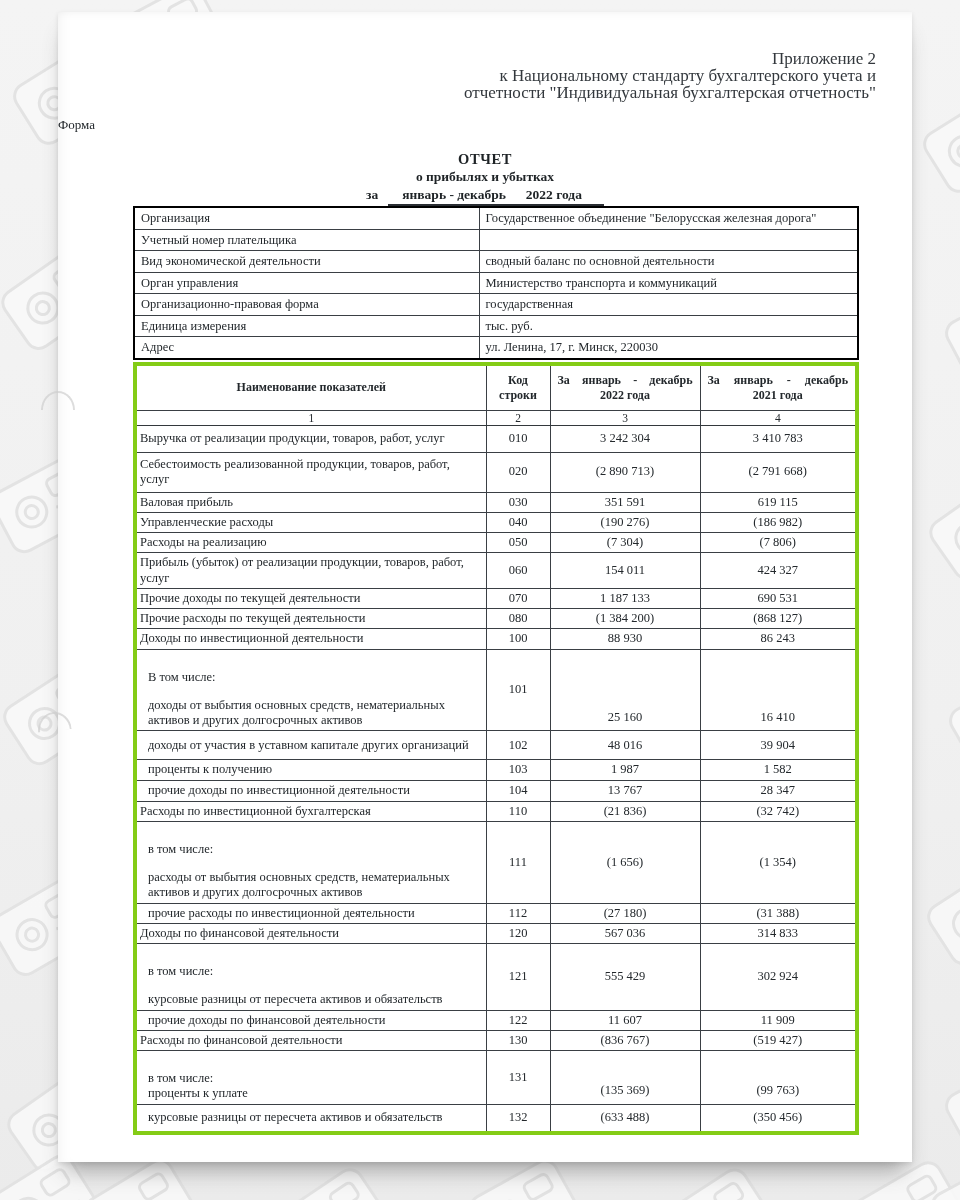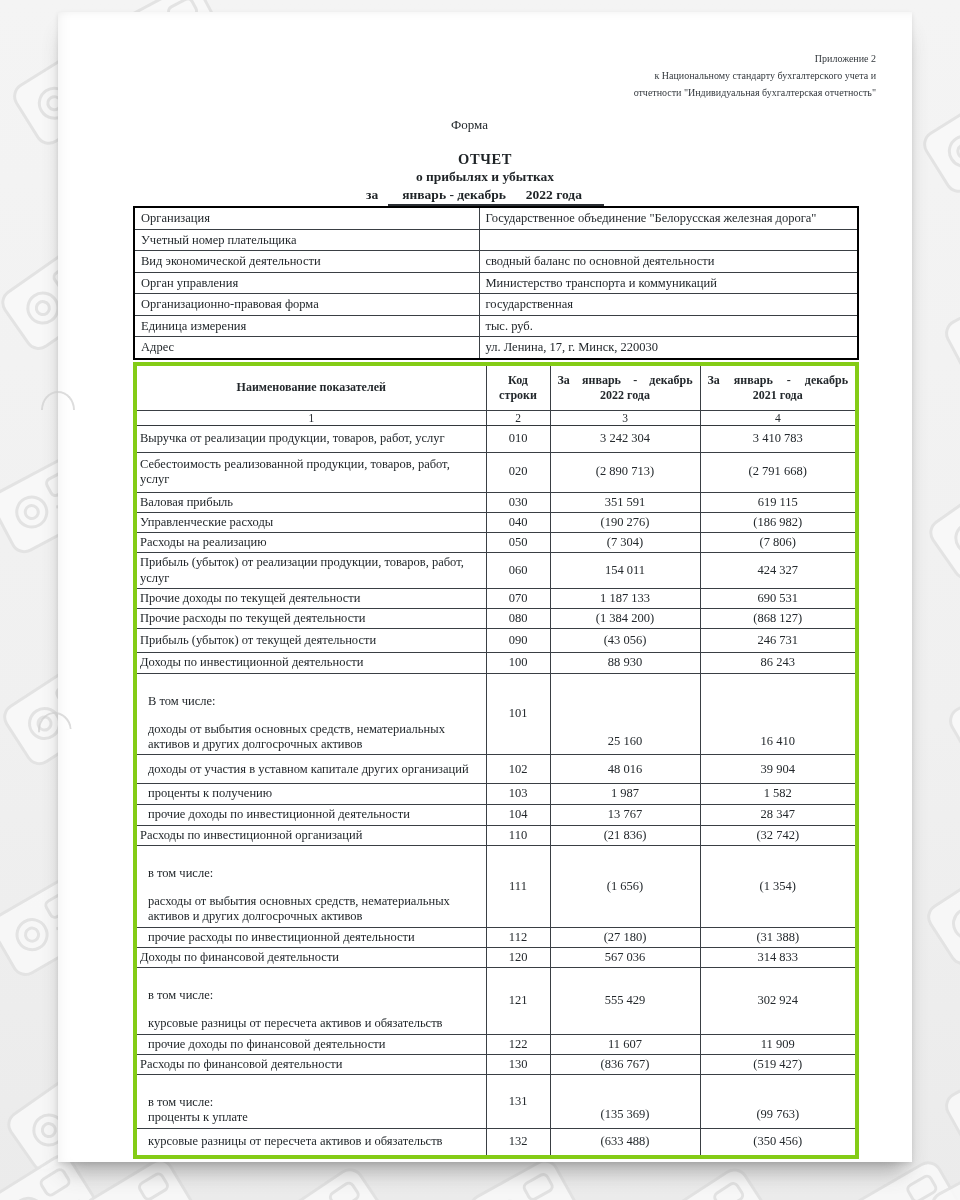--- a/index.html
+++ b/index.html
@@ -14,22 +14,22 @@
   
   .page{
     position:absolute;left:58px;top:12px;width:854px;height:1150px;z-index:2;
     background:#fff;
     box-shadow:0 16px 20px -8px rgba(80,80,80,.45),0 2px 5px rgba(0,0,0,.10),
                inset 10px 0 18px -14px rgba(0,0,0,.10), inset 0 8px 14px -12px rgba(0,0,0,.10);
   }
   .page-inner{position:relative;height:100%}
   .content{padding:0 55px 0 75px}
   
-  .appendix{margin:0;padding:38px 36px 0 0;text-align:right;font-size:10px;line-height:17px;color:#33383d}
-  .form-label{margin-top:16px;padding-right:31px;text-align:center;font-size:13px}
+  .appendix{margin:0;padding:38px 36px 0 0;text-align:right;font-size:17px;line-height:17px;color:#33383d}
+  .form-label{margin-top:16px;padding-right:31px;text-align:left;font-size:13px}
   
   .title{margin-top:18px;text-align:center;font-weight:bold;color:#1e2326}
   .t1{font-size:14.5px;letter-spacing:.6px}
   .t2{font-size:13.5px;margin-top:1px}
   .t3{font-size:13.5px;margin-top:2px}
   .ul{display:inline-block;border-bottom:2px solid #2a2e33;padding:0 22px 1px 14px;margin-left:10px}
   .yr{margin-left:20px}
   
   table{border-collapse:collapse;table-layout:fixed}
   .info{width:724px;font-size:12.5px;border:2px solid #000000}
@@ -385,28 +385,20 @@
               <td class="val">690 531</td>
             </tr>
             <tr>
               <td class="name">
                 <div class="lbl">Прочие расходы по текущей деятельности</div>
               </td>
               <td class="code">080</td>
               <td class="val">(1 384 200)</td>
               <td class="val">(868 127)</td>
             </tr>
-            <tr style="height: 24px;">
-              <td class="name">
-                <div class="lbl">Прибыль (убыток) от текущей деятельности</div>
-              </td>
-              <td class="code">090</td>
-              <td class="val">(43 056)</td>
-              <td class="val">246 731</td>
-            </tr>
             <tr>
               <td class="name">
                 <div class="lbl">Доходы по инвестиционной деятельности</div>
               </td>
               <td class="code">100</td>
               <td class="val">88 930</td>
               <td class="val">86 243</td>
             </tr>
             <tr class="vb hp" style="height: 70px;">
               <td class="name ind">
@@ -437,21 +429,21 @@
             <tr style="height: 21px;">
               <td class="name ind">
                 <div class="lbl">прочие доходы по инвестиционной деятельности</div>
               </td>
               <td class="code">104</td>
               <td class="val">13 767</td>
               <td class="val">28 347</td>
             </tr>
             <tr>
               <td class="name">
-                <div class="lbl">Расходы по инвестиционной организаций</div>
+                <div class="lbl">Расходы по инвестиционной бухгалтерская</div>
               </td>
               <td class="code">110</td>
               <td class="val">(21 836)</td>
               <td class="val">(32 742)</td>
             </tr>
             <tr class="hp" style="height: 64px;">
               <td class="name ind">
                 <div class="prefix">в том числе:</div>
                 <div class="gapline"></div>
                 <div class="lbl">расходы от выбытия основных средств, нематериальных активов и других долгосрочных активов</div>

